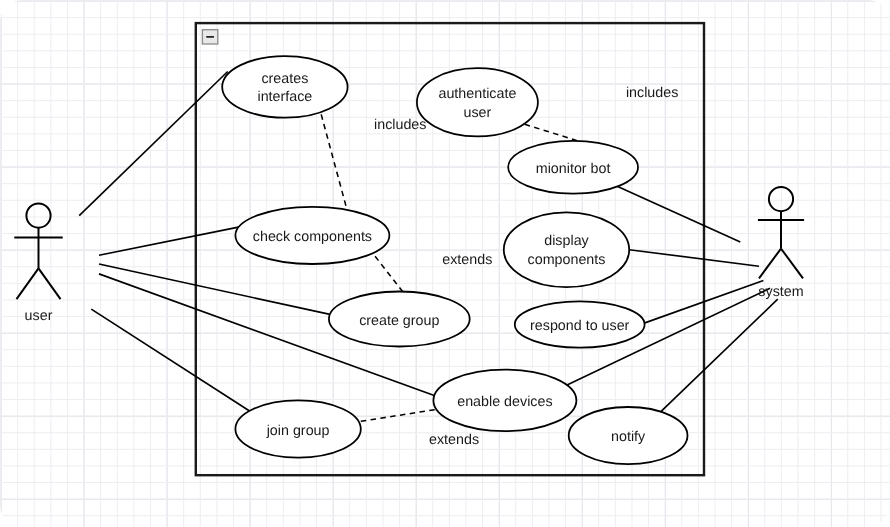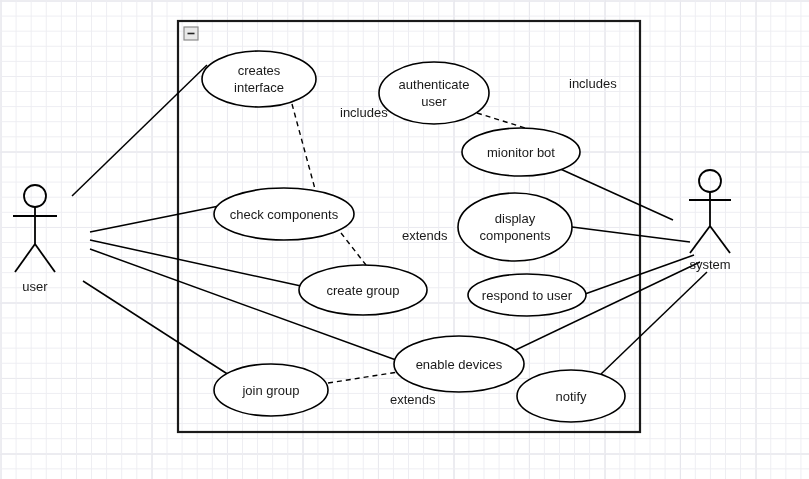--- a/index.html
+++ b/index.html
@@ -18,20 +18,21 @@
       linear-gradient(to bottom, #ededf2 1px, transparent 1px),
       linear-gradient(to right, #d8d8e0 1px, transparent 1px),
       linear-gradient(to bottom, #d8d8e0 1px, transparent 1px);
     background-size:
       15.1px 15.1px,
       15.1px 15.1px,
       75.5px 75.5px,
       75.5px 75.5px;
     background-position: 0.5px 0.5px, 0.5px 0.5px, 0.5px 0.5px, 0.5px 0.5px;
     font-family: "Liberation Sans", sans-serif;
+    border-radius: 20px;
   }
   #diagram-svg {
     position: absolute;
     left: 0;
     top: 0;
     width: 809px;
     height: 479px;
   }
   .uc-label {
     font-family: "Liberation Sans", sans-serif;

